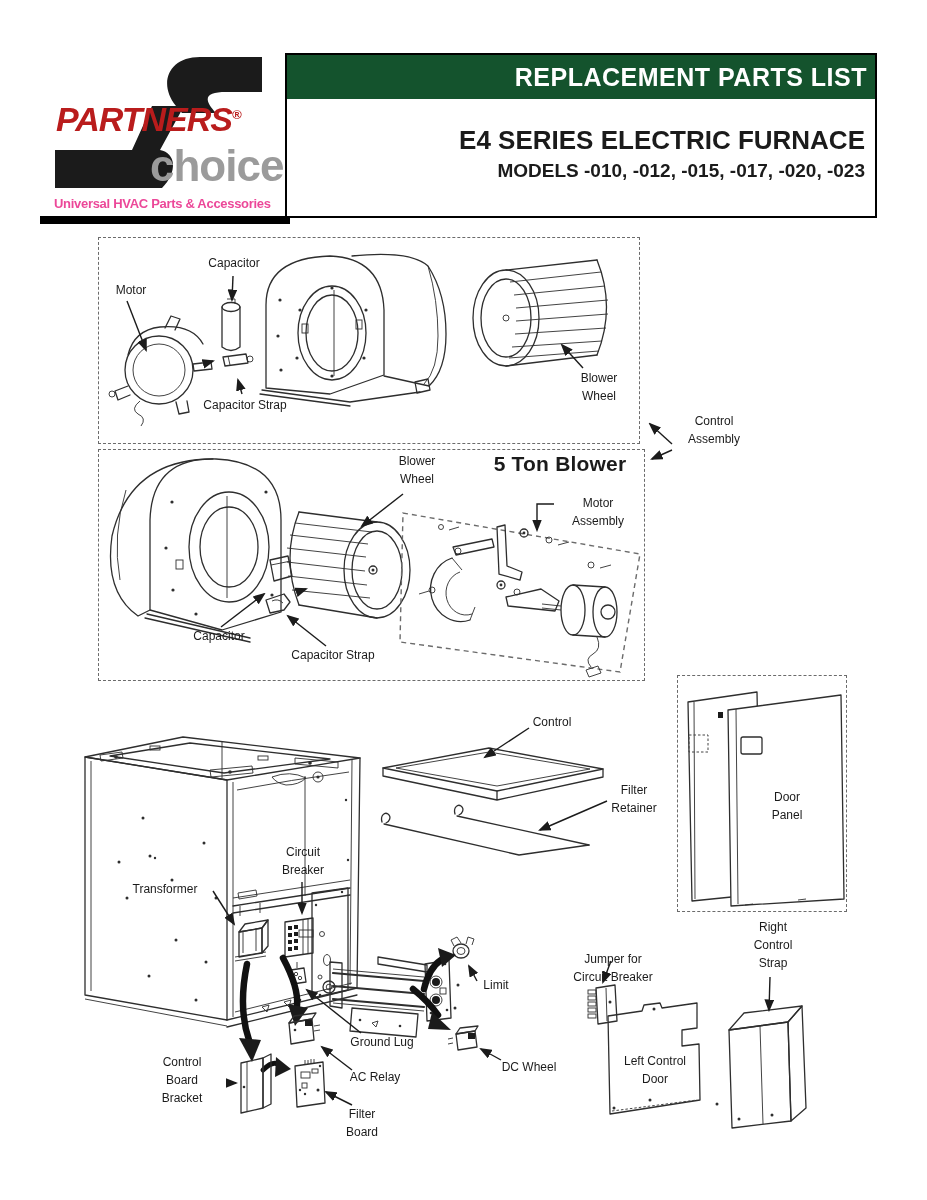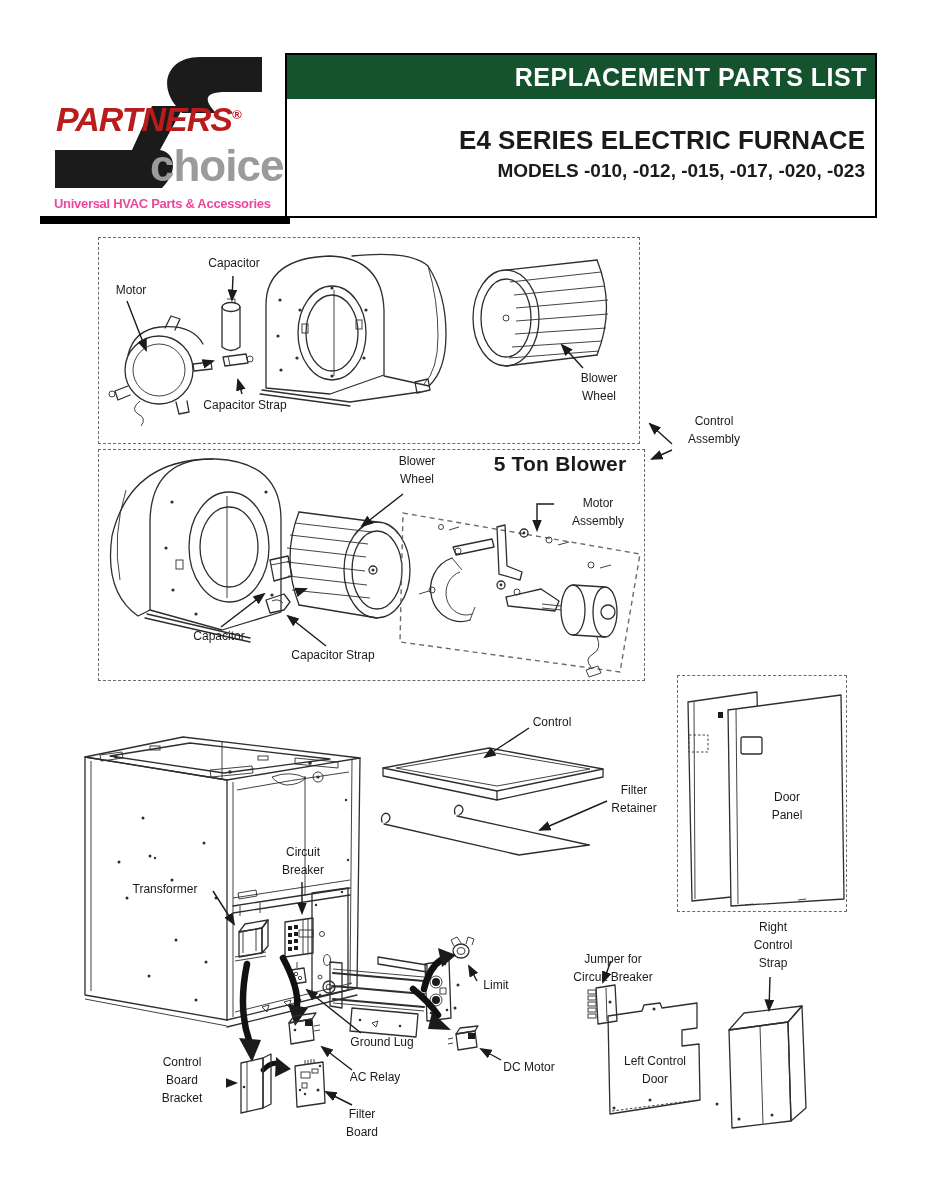--- a/index.html
+++ b/index.html
@@ -439,19 +439,19 @@
 
   <div class="lbl nowrap" style="left:552px;top:713px;">Control</div>
   <div class="lbl" style="left:634px;top:781px;width:70px;">Filter Retainer</div>
   <div class="lbl" style="left:787px;top:788px;width:50px;">Door Panel</div>
   <div class="lbl" style="left:303px;top:843px;width:66px;">Circuit Breaker</div>
   <div class="lbl nowrap" style="left:165px;top:880px;">Transformer</div>
   <div class="lbl" style="left:613px;top:903px;width:92px;margin-top:47px;">Jumper for Circuit Breaker</div>
   <div class="lbl" style="left:773px;top:918px;width:62px;">Right Control Strap</div>
   <div class="lbl nowrap" style="left:496px;top:976px;">Limit</div>
   <div class="lbl nowrap" style="left:382px;top:1033px;">Ground Lug</div>
-  <div class="lbl nowrap" style="left:529px;top:1058px;">DC Motor</div>
+  <div class="lbl nowrap" style="left:529px;top:1058px;">DC Wheel</div>
   <div class="lbl nowrap" style="left:375px;top:1068px;">AC Relay</div>
   <div class="lbl" style="left:182px;top:1053px;width:64px;">Control Board Bracket</div>
   <div class="lbl" style="left:362px;top:1105px;width:62px;">Filter Board</div>
   <div class="lbl" style="left:655px;top:1028px;width:64px;margin-top:24px;">Left Control Door</div>
 
 </div>
 
 </body></html>

